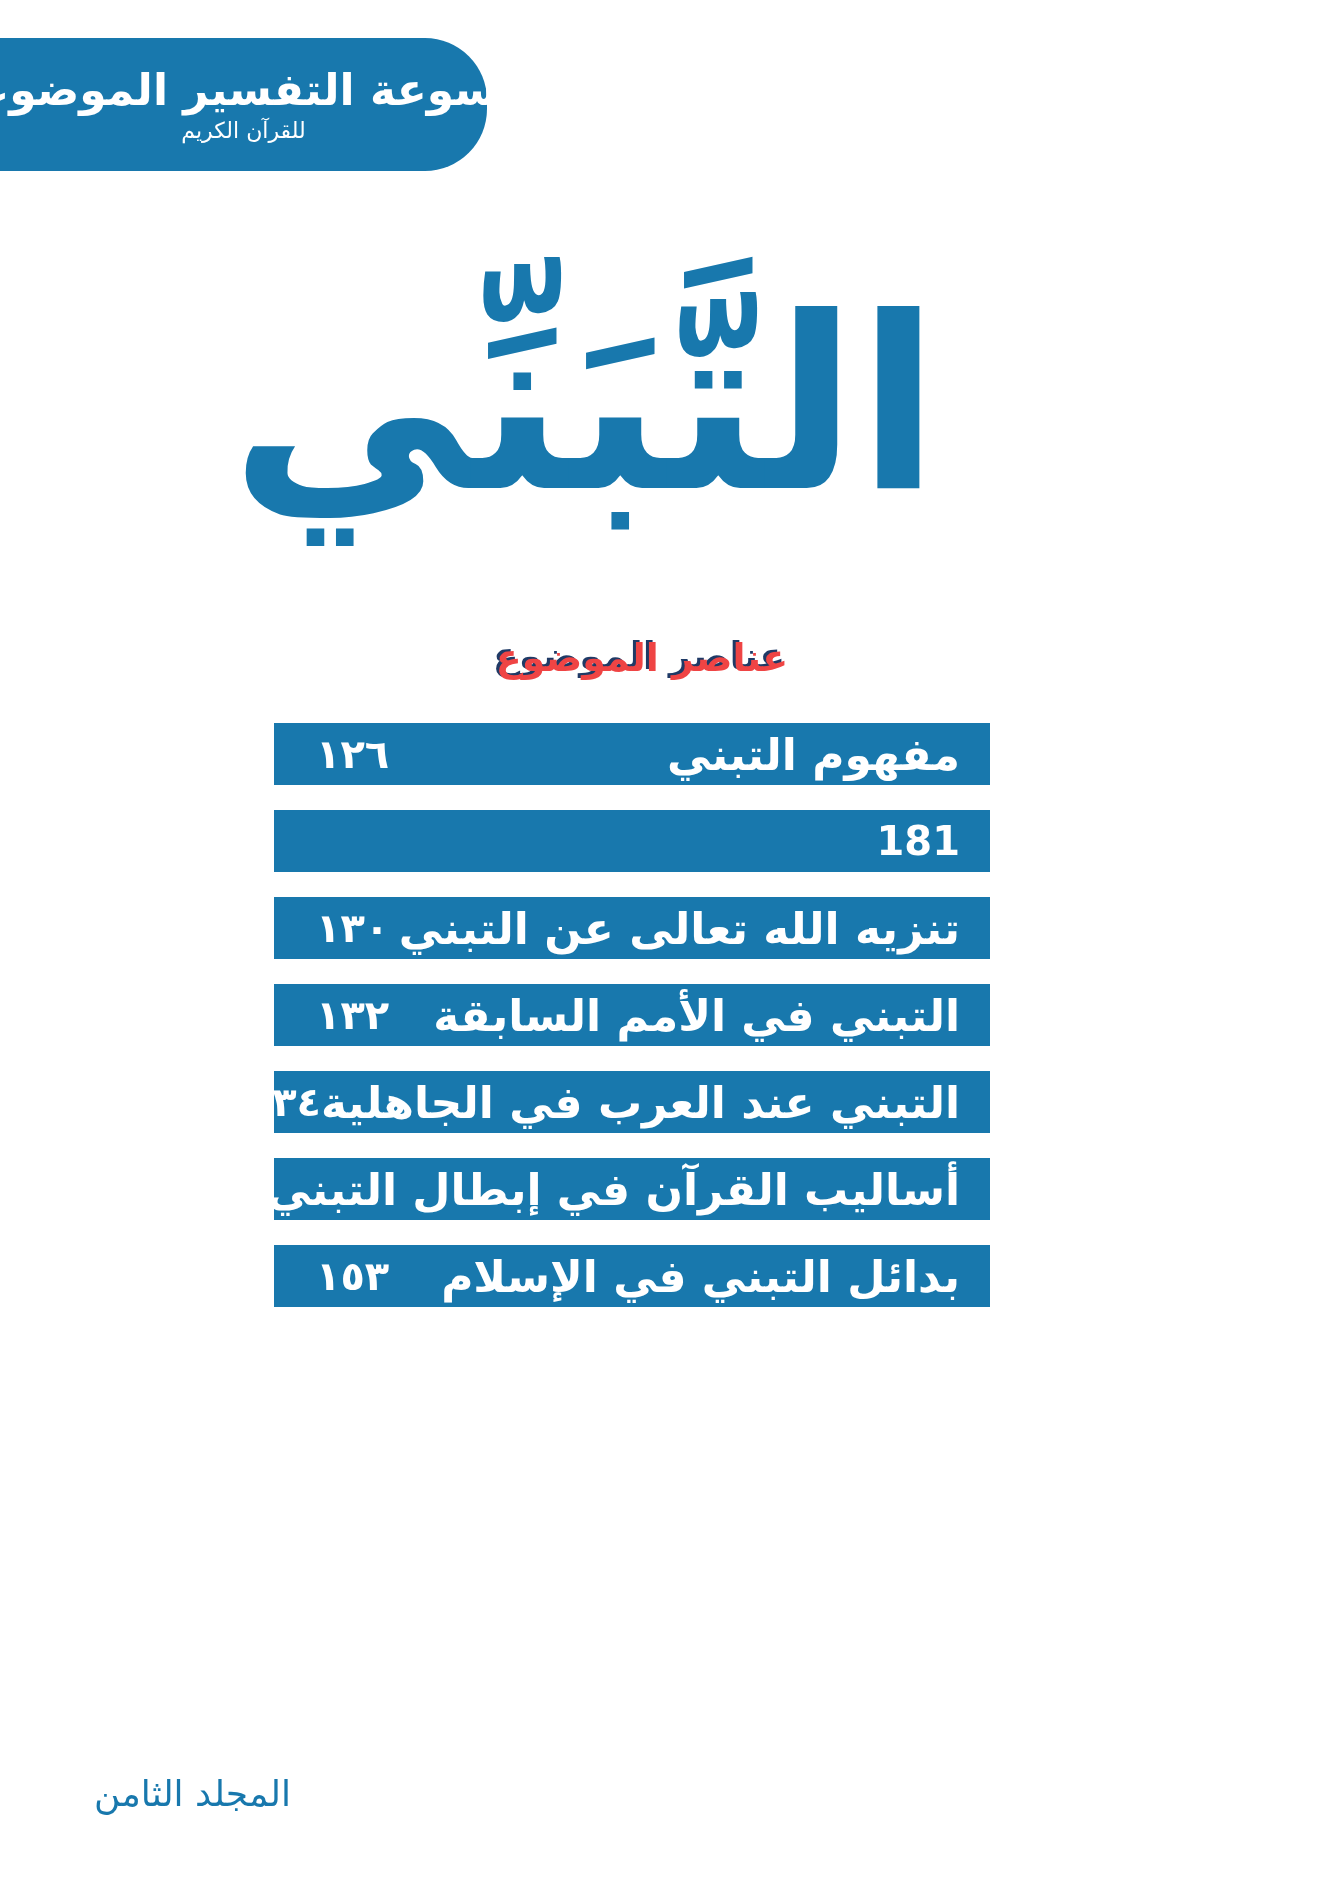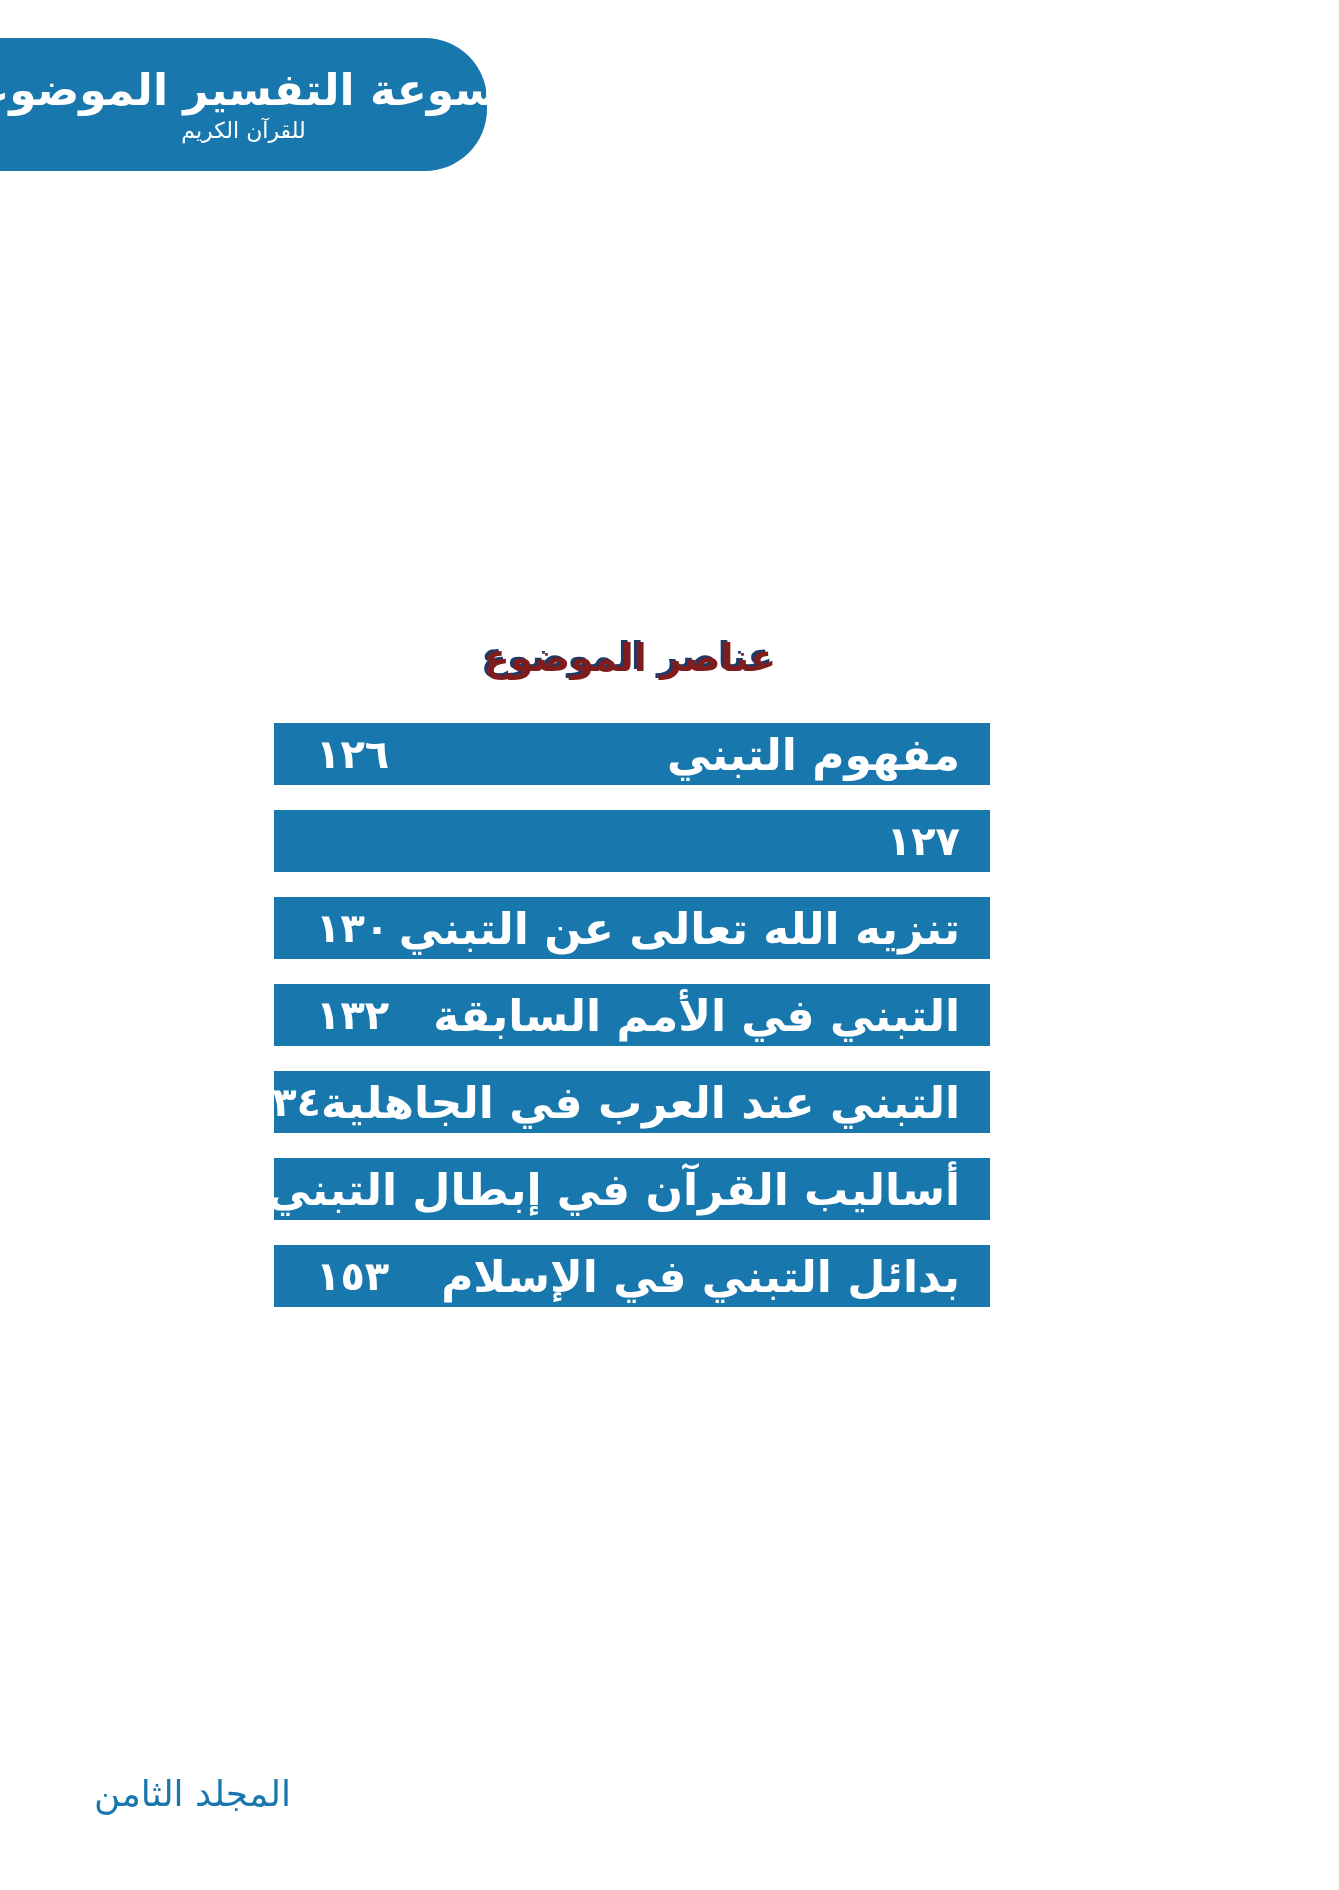--- a/index.html
+++ b/index.html
@@ -65,24 +65,25 @@
     white-space: nowrap;
   }
 
   
   .toc-heading {
     position: absolute;
     top: 636px;
     left: 0;
     width: 1260px;
     text-align: center;
-    color: #7f1d1d;
+    color: #ef4444;
     font-size: 38px;
     font-weight: bold;
     text-shadow: -3px -2px 0 #1f3a66;
+    padding-left: 12px;
   }
 
   
   .toc-list {
     position: absolute;
     top: 723px;
     left: 274px;
     width: 716px;
   }
   .toc-row {
@@ -130,31 +131,32 @@
 </head>
 <body>
 
 <div class="page">
 
   <div class="banner">
     <div class="banner-title">موسوعة التفسير الموضوعي</div>
     <div class="banner-subtitle">للقرآن الكريم</div>
   </div>
 
+  <div class="main-title">التَّبَنِّي</div>
 
   <div class="toc-heading">عناصر الموضوع</div>
 
   <div class="toc-list">
 
   <div class="toc-row">
         <span class="toc-label">مفهوم التبني</span>
         <span class="toc-num">١٢٦</span>
       </div>
       <div class="toc-row">
-        <span class="toc-num">١٢٧</span>
+        <span class="toc-num">181</span>
       </div>
       <div class="toc-row">
         <span class="toc-label">تنزيه الله تعالى عن التبني</span>
         <span class="toc-num">١٣٠</span>
       </div>
       <div class="toc-row">
         <span class="toc-label">التبني في الأمم السابقة</span>
         <span class="toc-num">١٣٢</span>
       </div>
       <div class="toc-row">

